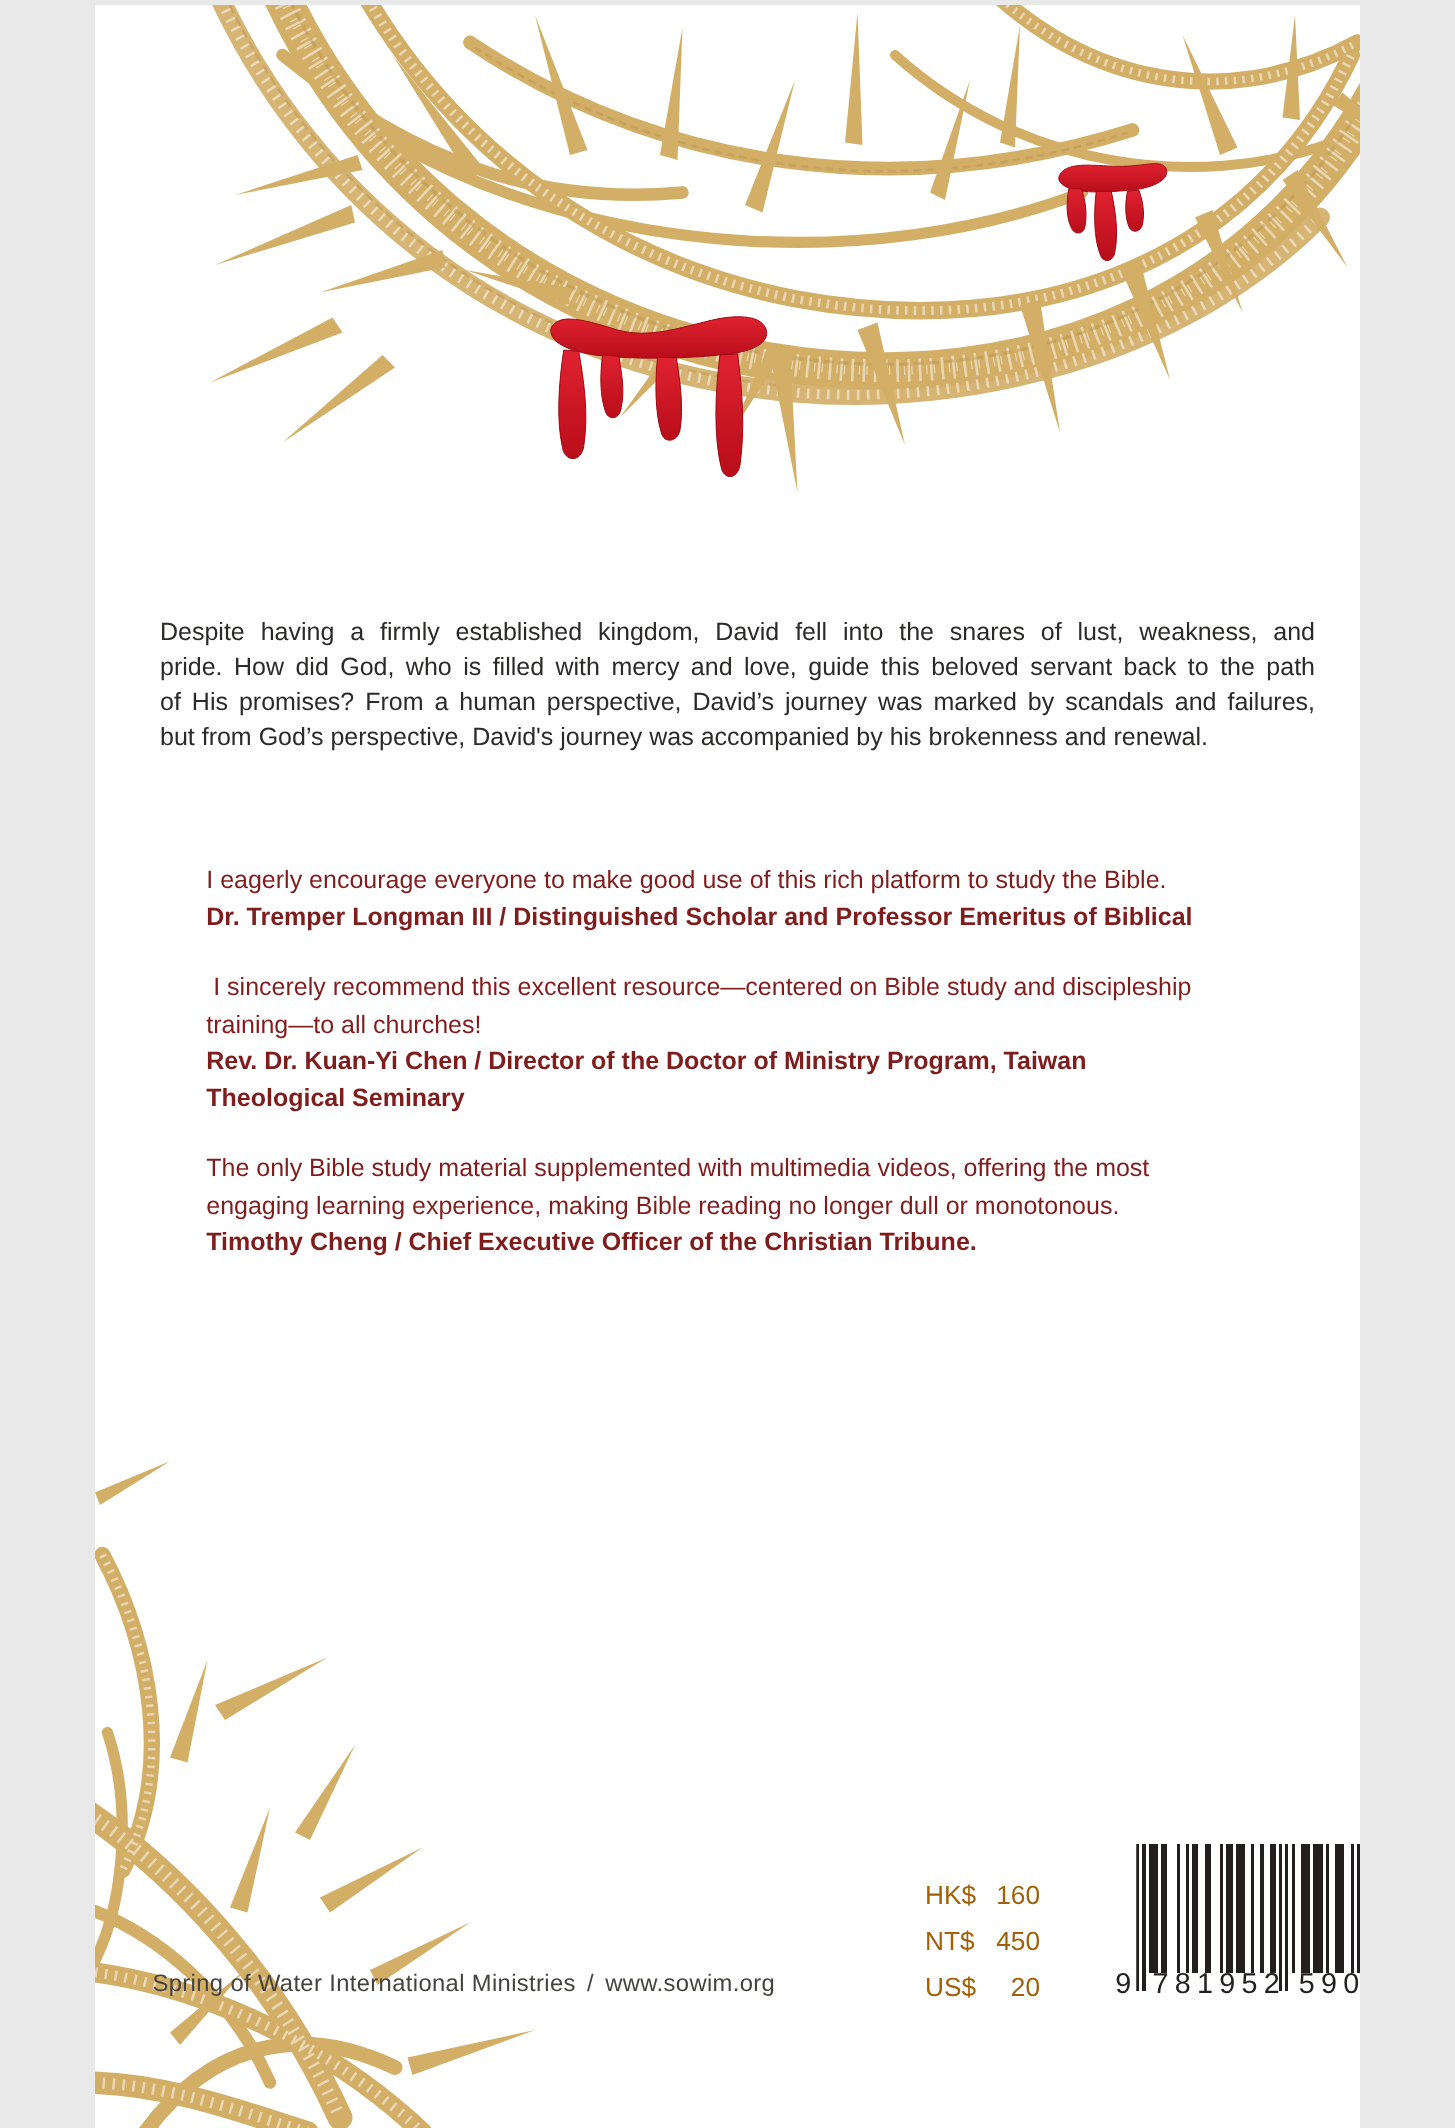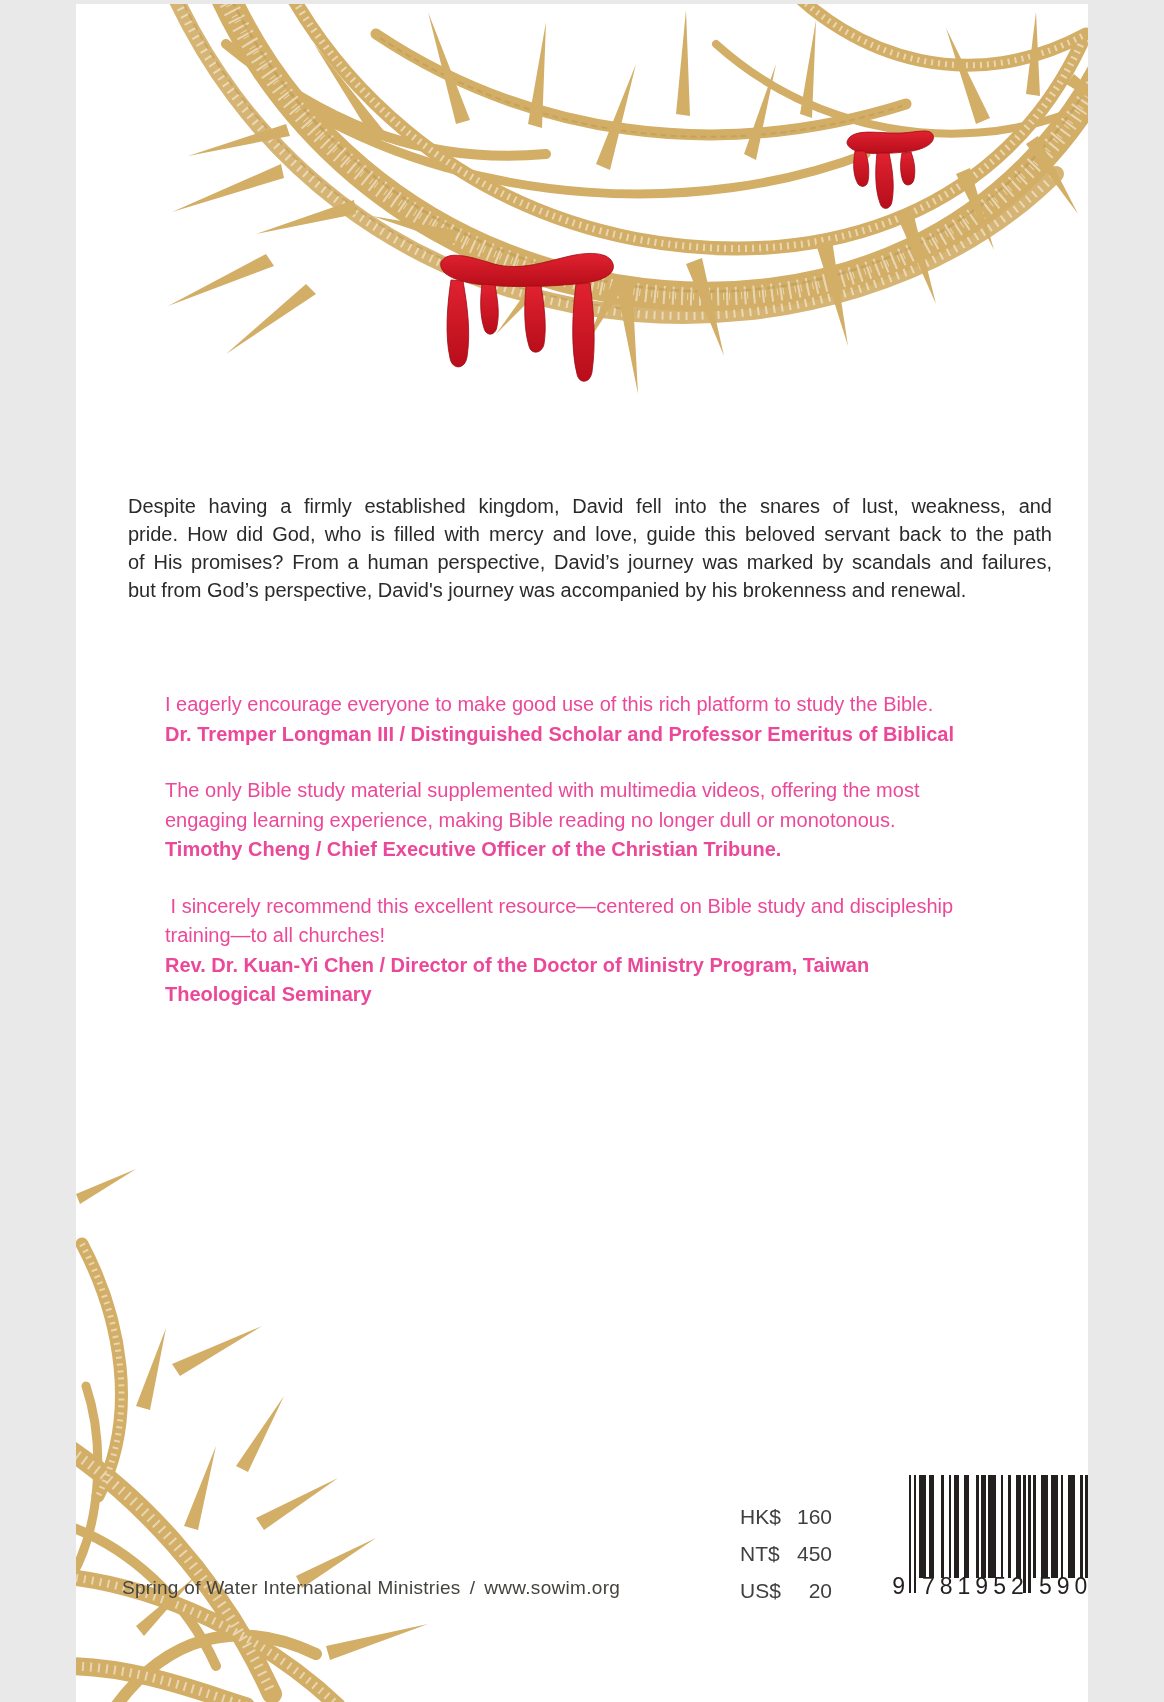--- a/index.html
+++ b/index.html
@@ -16,36 +16,36 @@
   .art-bottom{top:1142px;width:400px;height:560px;z-index:0;}
 
   .description{
     position:absolute;left:52px;top:488px;width:924px;
     font-size:20px;line-height:28px;color:#2b2a29;z-index:2;
   }
   .description .jline{text-align:justify;text-align-last:justify;}
 
   .endorsements{
     position:absolute;left:89px;top:686px;width:870px;
-    font-size:20px;line-height:29.5px;color:#ec4899;z-index:2;
+    font-size:20px;line-height:29.5px;color:#7f1d1d;z-index:2;
   }
   .endorsement{margin:0 0 27px 0;}
   .quote-line{white-space:pre-wrap;}
   .attribution-line{font-weight:700;white-space:pre-wrap;}
 
   .publisher-line{
     position:absolute;left:46px;top:1572px;z-index:3;
     font-size:19px;line-height:24px;color:#45433f;letter-spacing:.3px;
     white-space:nowrap;
   }
   .publisher-line .sep{margin:0 9px;color:#45433f;}
 
   .prices{
     position:absolute;left:664px;top:1502px;width:92px;z-index:3;
-    font-size:21px;line-height:22px;color:#404040;
+    font-size:21px;line-height:22px;color:#a16207;
   }
   .price-row{display:flex;justify-content:space-between;margin-bottom:15px;}
 
   .barcode{
     position:absolute;left:833px;top:1471px;width:236px;height:124px;z-index:3;
   }
   .barcode svg{position:absolute;left:0;top:0;width:236px;height:118px;}
   .bc-digit{
     position:absolute;top:100px;
     font-size:23px;line-height:23px;color:#231f1e;
@@ -141,29 +141,29 @@
     <div class="jline">of His promises? From a human perspective, David’s journey was marked by scandals and failures,</div>
     <div>but from God’s perspective, David's journey was accompanied by his brokenness and renewal.</div>
   </div>
 
   <div class="endorsements">
     <div class="endorsement">
       <div class="quote-line">I eagerly encourage everyone to make good use of this rich platform to study the Bible.</div>
       <div class="attribution-line">Dr. Tremper Longman III / Distinguished Scholar and Professor Emeritus of Biblical</div>
     </div>
     <div class="endorsement">
-      <div class="quote-line">The only Bible study material supplemented with multimedia videos, offering the most</div>
-      <div class="quote-line">engaging learning experience, making Bible reading no longer dull or monotonous.</div>
-      <div class="attribution-line">Timothy Cheng / Chief Executive Officer of the Christian Tribune.</div>
-    </div>
-    <div class="endorsement">
       <div class="quote-line"> I sincerely recommend this excellent resource—centered on Bible study and discipleship</div>
       <div class="quote-line">training—to all churches!</div>
       <div class="attribution-line">Rev. Dr. Kuan-Yi Chen / Director of the Doctor of Ministry Program, Taiwan</div>
       <div class="attribution-line">Theological Seminary</div>
+    </div>
+    <div class="endorsement">
+      <div class="quote-line">The only Bible study material supplemented with multimedia videos, offering the most</div>
+      <div class="quote-line">engaging learning experience, making Bible reading no longer dull or monotonous.</div>
+      <div class="attribution-line">Timothy Cheng / Chief Executive Officer of the Christian Tribune.</div>
     </div>
   </div>
 
   <svg class="art art-bottom" viewBox="0 0 400 560" aria-hidden="true">
     <g stroke="#d2ae67" fill="none" stroke-linecap="round">
       <path d="M 6,98 C 44,170 64,268 22,350" stroke-width="13"></path>
       <path d="M -12,300 C 60,348 142,430 196,548" stroke-width="20"></path>
       <path d="M -16,430 C 86,440 190,492 262,560" stroke-width="16"></path>
       <path d="M 40,560 C 90,492 160,470 240,508" stroke-width="12"></path>
       <path d="M -10,520 C 60,520 130,548 170,560" stroke-width="18"></path>

